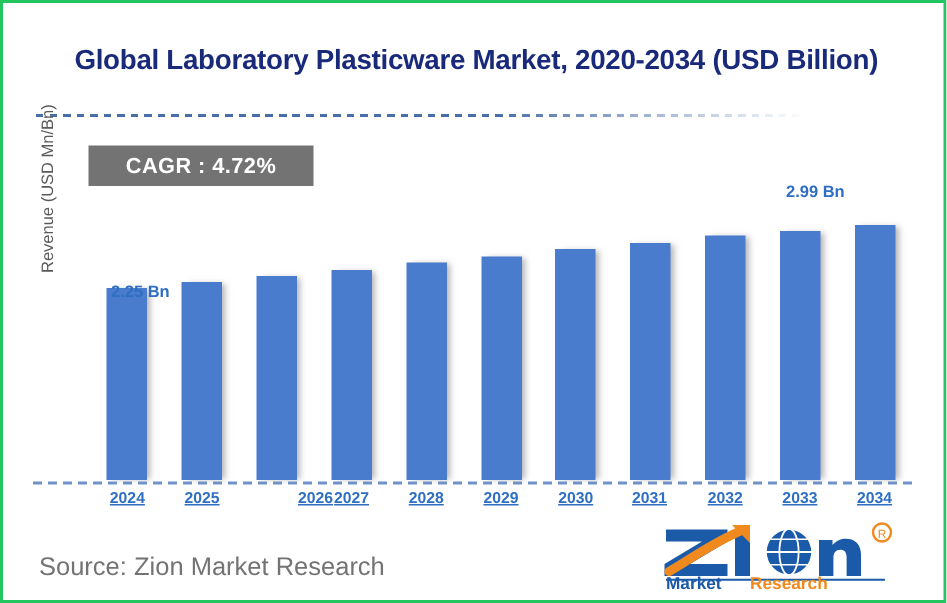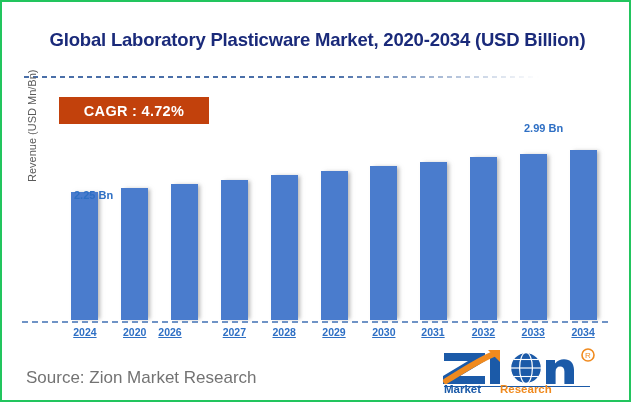--- a/index.html
+++ b/index.html
@@ -14,21 +14,21 @@
          white-space:nowrap;}
 
   
   #title-rule{position:absolute;left:22px;top:74px;width:560px;height:2px;
       background-image:repeating-linear-gradient(to right,#4a6fa8 0 5px,transparent 5px 9px);
       -webkit-mask-image:linear-gradient(to right,#000 0%,#000 55%,transparent 92%);
       mask-image:linear-gradient(to right,#000 0%,#000 55%,transparent 92%);}
 
   
   #cagr{position:absolute;left:57px;top:95px;width:150px;height:27px;
-        background:#c2410c;color:#ffffff;font-size:14.5px;font-weight:bold;
+        background:#737373;color:#ffffff;font-size:14.5px;font-weight:bold;
         display:flex;align-items:center;justify-content:center;letter-spacing:.3px;}
 
   
   #plot{position:absolute;left:58px;top:130px;width:548px;height:188px;}
   .bar{position:absolute;bottom:0;width:27px;background:#4a7ccd;
        box-shadow:3px 0 4px -1px rgba(120,120,120,.55);}
 
   .vlabel{position:absolute;font-size:11px;font-weight:bold;color:#2e6fc4;
           white-space:nowrap;}
   #lab-first{left:72px;top:187px;}
@@ -78,22 +78,22 @@
       <div class="bar" title="2033: 2.92 Bn" style="left: 459.773px; height: 166.352px; background: rgb(74, 124, 205);"></div>
       <div class="bar" title="2034: 2.99 Bn" style="left: 509.591px; height: 170.339px; background: rgb(74, 124, 205);"></div>
     </div>
 
   <div class="vlabel" id="lab-first">2.25 Bn</div>
   <div class="vlabel" id="lab-last">2.99 Bn</div>
 
   <div id="xaxis-line"></div>
   <div id="xticks">
       <div class="tick" style="left: -0.090909px;">2024</div>
-      <div class="tick" style="left: 49.7273px;">2020</div>
-      <div class="tick" style="left: 85px;">2026</div>
+      <div class="tick" style="left: 49.7273px;">2025</div>
+      <div class="tick" style="left: 112px; text-align: right;">2026</div>
       <div class="tick" style="left: 149.364px;">2027</div>
       <div class="tick" style="left: 199.182px;">2028</div>
       <div class="tick" style="left: 249px;">2029</div>
       <div class="tick" style="left: 298.818px;">2030</div>
       <div class="tick" style="left: 348px;">2031</div>
       <div class="tick" style="left: 398.455px;">2032</div>
       <div class="tick" style="left: 448.273px;">2033</div>
       <div class="tick" style="left: 498.091px;">2034</div>
     </div>
 

